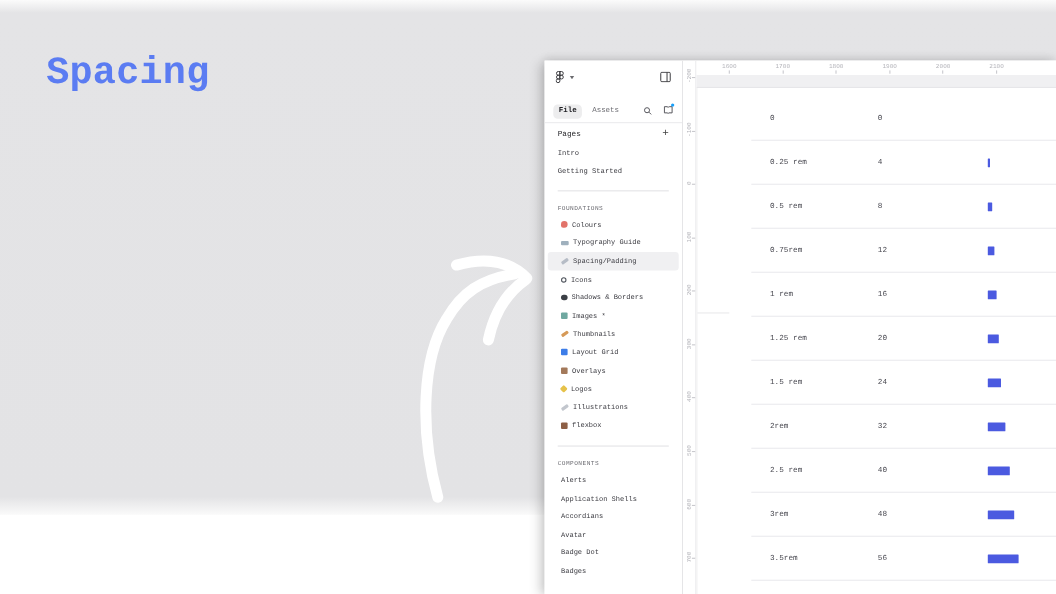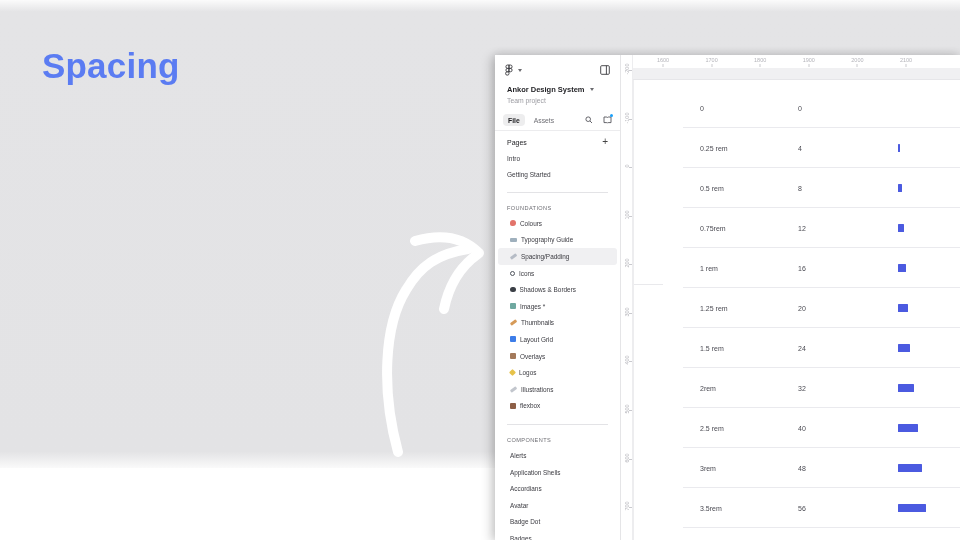--- a/index.html
+++ b/index.html
@@ -1,19 +1,19 @@
 <!DOCTYPE html>
 <html><head>
 <meta charset="utf-8">
 <style>
   * { margin:0; padding:0; box-sizing:border-box; }
   html,body { width:960px; height:540px; }
   body { font-family:"Liberation Sans", sans-serif; overflow:hidden; }
   .slide { position:relative; width:960px; height:468px;
-    background:linear-gradient(180deg,#fbfbfb 0%,#e4e4e6 2.5%,#e3e3e5 96.5%,#fafafa 100%); }
+    background:linear-gradient(180deg,#fbfbfb 0%,#e4e4e6 2.5%,#e3e3e5 96.5%,#fafafa 100%);font-family:Liberation Mono, monospace; }
 
   
   .slide-title { position:absolute; left:42px; top:46px; font-size:35px; font-weight:700;
     color:#5b7cf2; letter-spacing:0.2px; }
   .slide-desc { position:absolute; left:50px; top:110px; width:434px; font-size:20px;
     line-height:29px; color:#7c7b7f; }
   .arrow-svg { position:absolute; left:0; top:0; pointer-events:none; }
 
   
   .figma { position:absolute; left:495px; top:55px; width:465px; height:485px;
@@ -115,27 +115,20 @@
           </g>
         </svg>
         <span class="caret"></span>
         <span class="grow"></span>
         <svg width="10" height="10" viewBox="0 0 10 10">
           <rect x="0.7" y="0.7" width="8.6" height="8.6" rx="1" fill="none" stroke="#3a3a3e" stroke-width="0.9"></rect>
           <line x1="6.4" y1="0.7" x2="6.4" y2="9.3" stroke="#3a3a3e" stroke-width="0.9"></line>
         </svg>
       </div>
 
-      <div class="sb-title">
-        <div class="file-name">
-          <span>Ankor Design System</span>
-          <span class="caret"></span>
-        </div>
-        <div class="file-sub">Team project</div>
-      </div>
 
       <div class="sb-tabs">
         <span class="tab active">File</span>
         <span class="tab">Assets</span>
         <span class="grow"></span>
         <svg width="8" height="8" viewBox="0 0 8 8">
           <circle cx="3.2" cy="3.2" r="2.3" fill="none" stroke="#55555b" stroke-width="0.9"></circle>
           <line x1="5" y1="5" x2="7" y2="7" stroke="#55555b" stroke-width="0.9"></line>
         </svg>
         <span class="lib-wrap">

